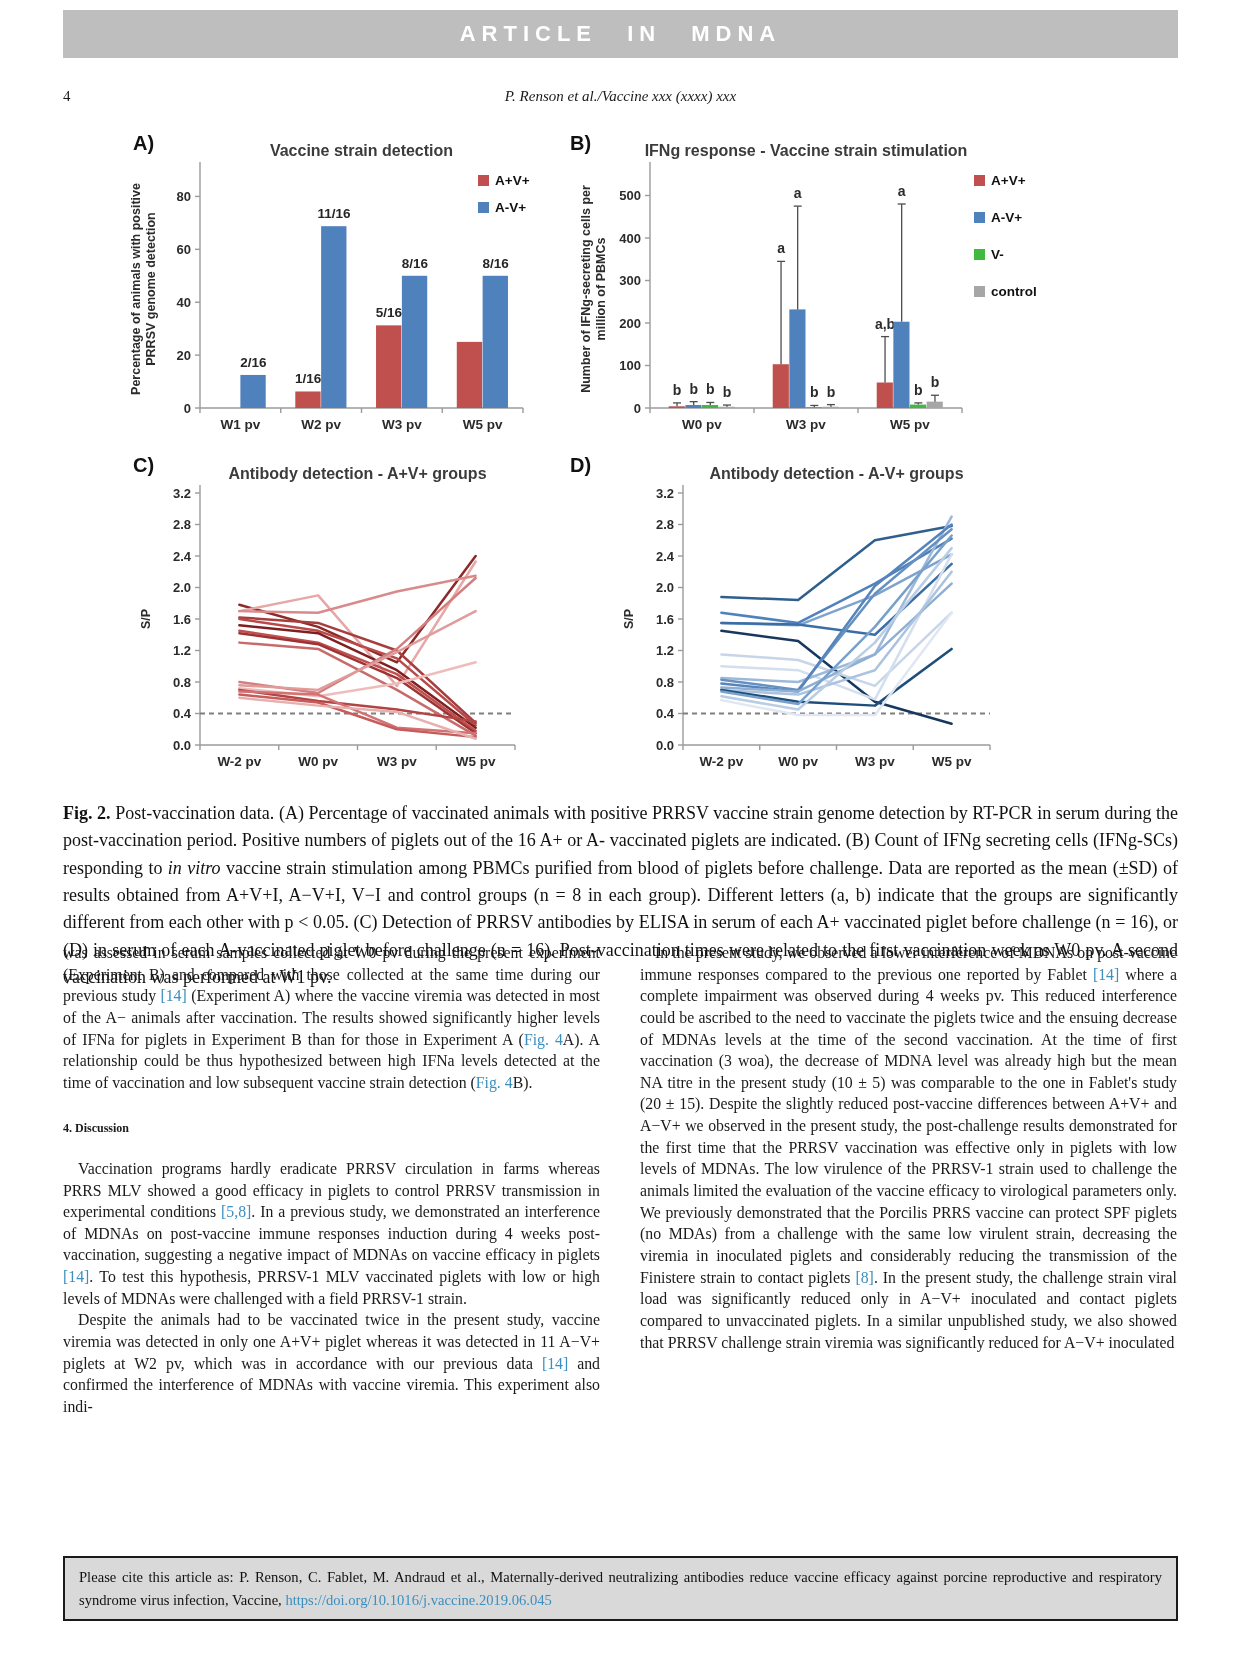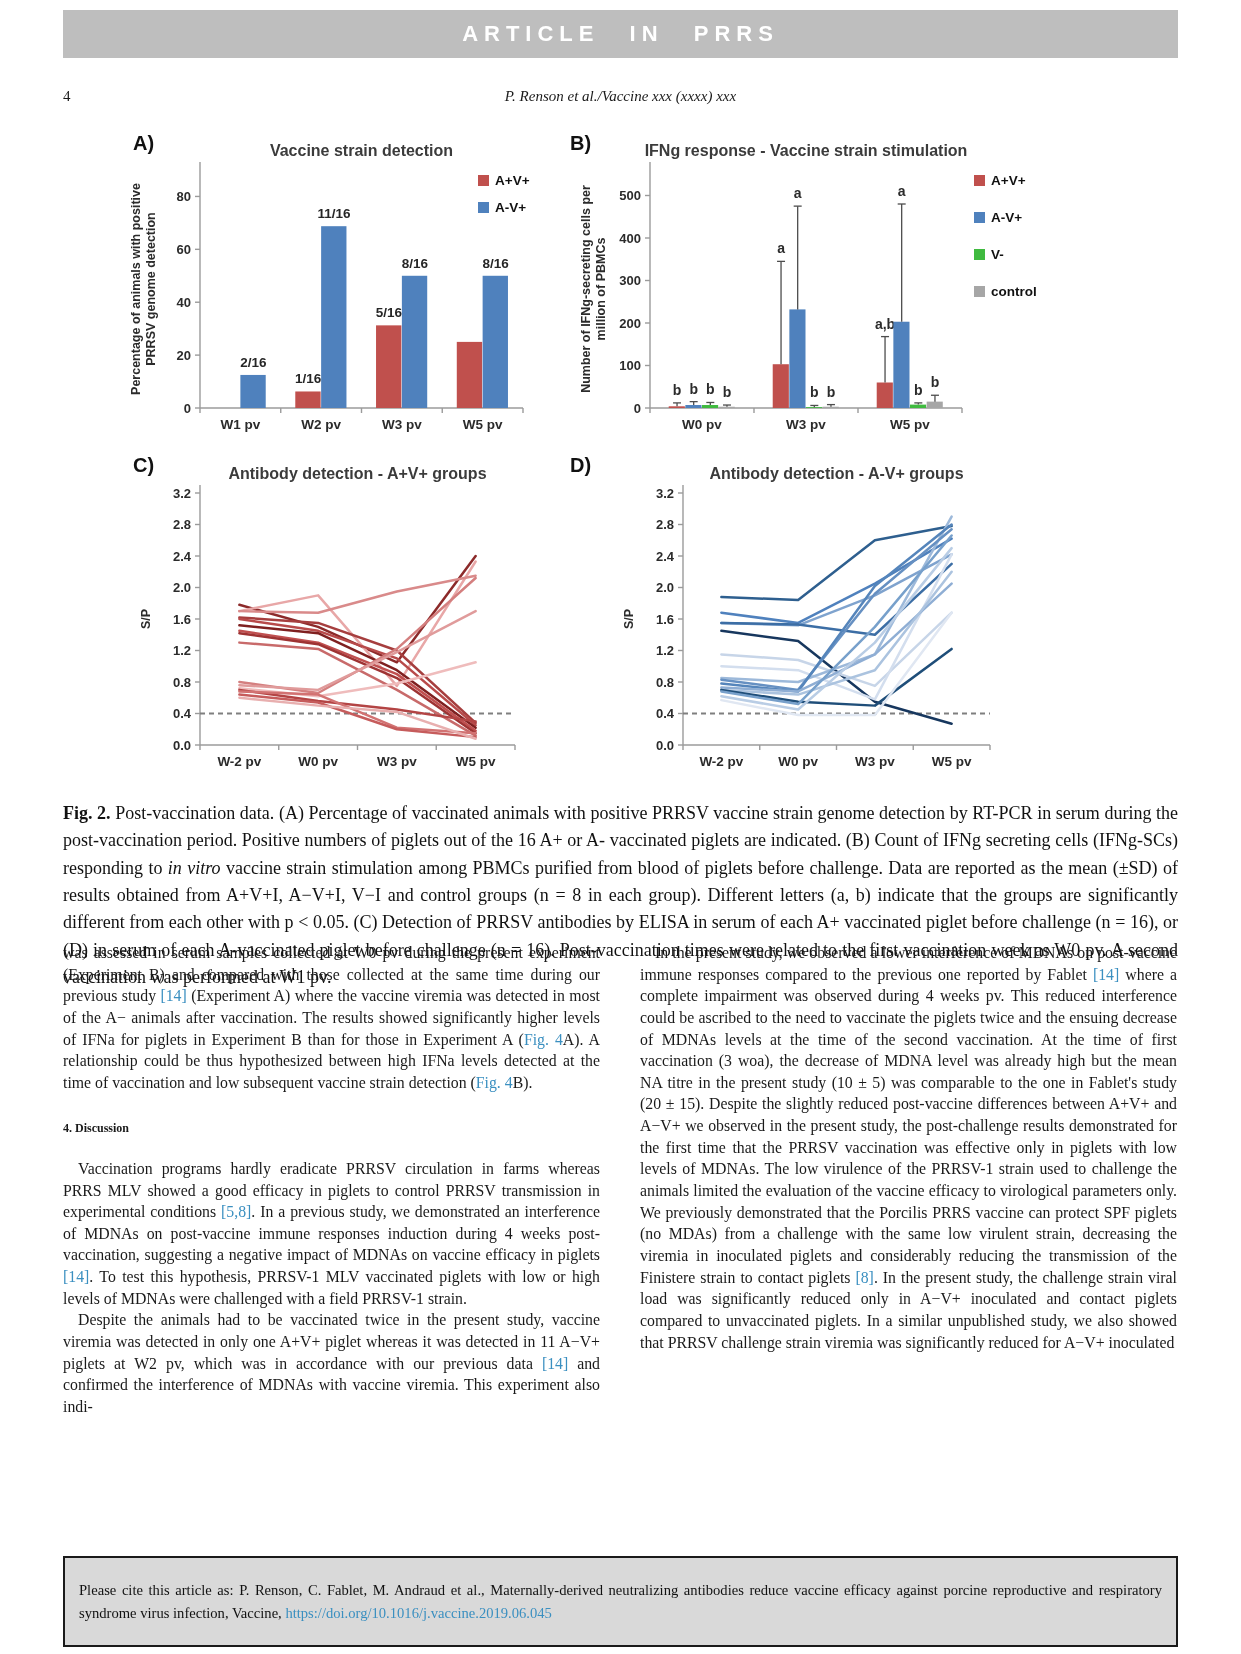--- a/index.html
+++ b/index.html
@@ -34,29 +34,29 @@
   .bodytext { position:absolute; left:63px; top:942px; width:1115px; display:flex; gap:40px; }
   .col { width:537px; font-size:15.8px; line-height:1.37; text-align:justify; }
   .col p { margin:0; }
   .col p.indent { text-indent:15px; }
   .heading { font-weight:bold; font-size:12px; margin:27px 0 21px 0; }
 
   .lnk { cursor:pointer; }
   .it { font-style:italic; }
 
   .citebox { position:absolute; left:63px; top:1556px; width:1115px;
-             background:#d9d9d9; border:2px solid #1a1a1a; padding:21px 14px;
+             background:#d9d9d9; border:2px solid #1a1a1a; padding:8px 14px;
              font-size:14.6px; line-height:1.55; text-align:justify; color:#111; }
 </style>
 </head>
 <body>
 <div class="page">
 
   <div class="banner">
-    <span>ARTICLE IN PRRS</span>
+    <span>ARTICLE IN MDNA</span>
   </div>
 
   <div class="runhead">
     <span class="pageno">4</span>
     <span class="center">P. Renson et al./Vaccine xxx (xxxx) xxx</span>
   </div>
 
   <div class="figure">
     <div class="panel" id="panelA">
       <div class="panel-label">A)</div>

